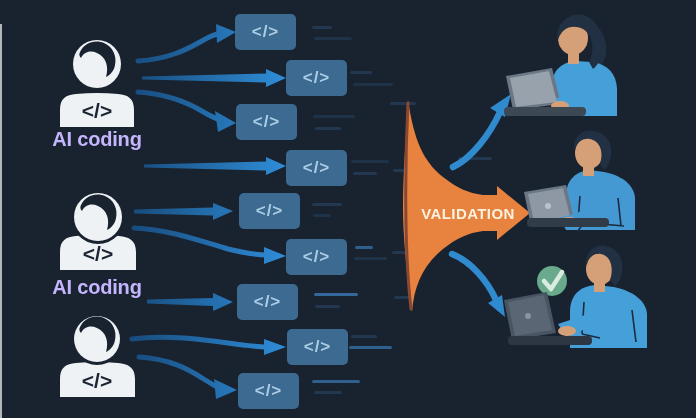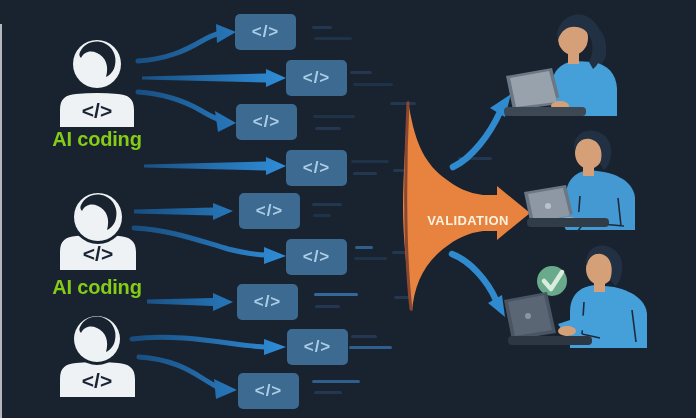--- a/index.html
+++ b/index.html
@@ -3,24 +3,24 @@
 <meta charset="utf-8">
 <style>
   html,body{margin:0;padding:0;background:#10161f;}
   .canvas{position:relative;width:696px;height:418px;background:#19222f;overflow:hidden;
           font-family:"Liberation Sans",sans-serif;}
   .svg-layer{position:absolute;left:0;top:0;z-index:2;}
   .streak{position:absolute;height:3px;border-radius:2px;z-index:1;}
   .code-block{position:absolute;width:61px;height:36px;background:#3c6a91;border-radius:5px;
               display:flex;align-items:center;justify-content:center;z-index:3;}
   .code-block span{color:#abcce4;font-weight:bold;font-size:17px;letter-spacing:1px;}
-  .label{position:absolute;color:#84cc16;font-weight:bold;font-size:20px;line-height:21px;
+  .label{position:absolute;color:#c4b5fd;font-weight:bold;font-size:20px;line-height:21px;
          text-align:center;letter-spacing:-0.2px;z-index:4;}
   .validation-label{position:absolute;left:420px;top:205px;width:96px;text-align:center;
-         color:#faf2df;font-weight:bold;font-size:13px;letter-spacing:0.4px;z-index:4;margin-top:8px;}
+         color:#faf2df;font-weight:bold;font-size:15px;letter-spacing:0.4px;z-index:4;}
   .edge-sliver{position:absolute;left:0;top:24px;width:2px;height:394px;background:#d9dde0;
          opacity:.8;z-index:5;}
 </style>
 </head>
 <body>
 
 <div class="canvas">
 
   <div id="streaks">
       <div class="streak" style="left: 312px; top: 26px; width: 20px; background: rgb(35, 56, 80);"></div>

